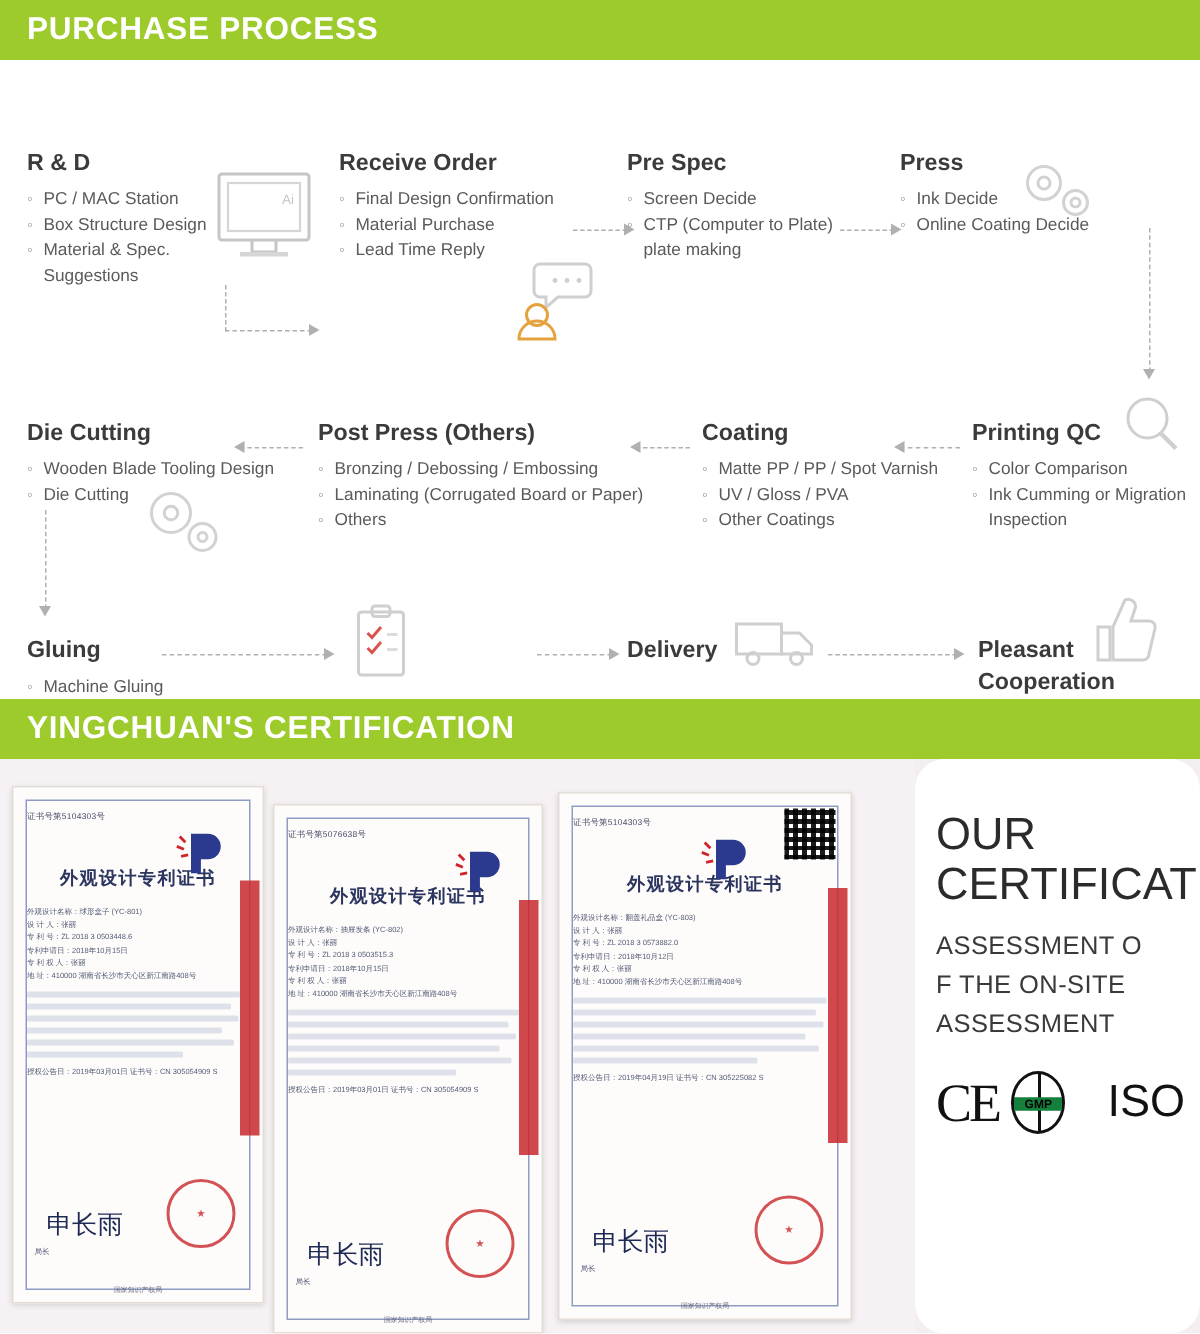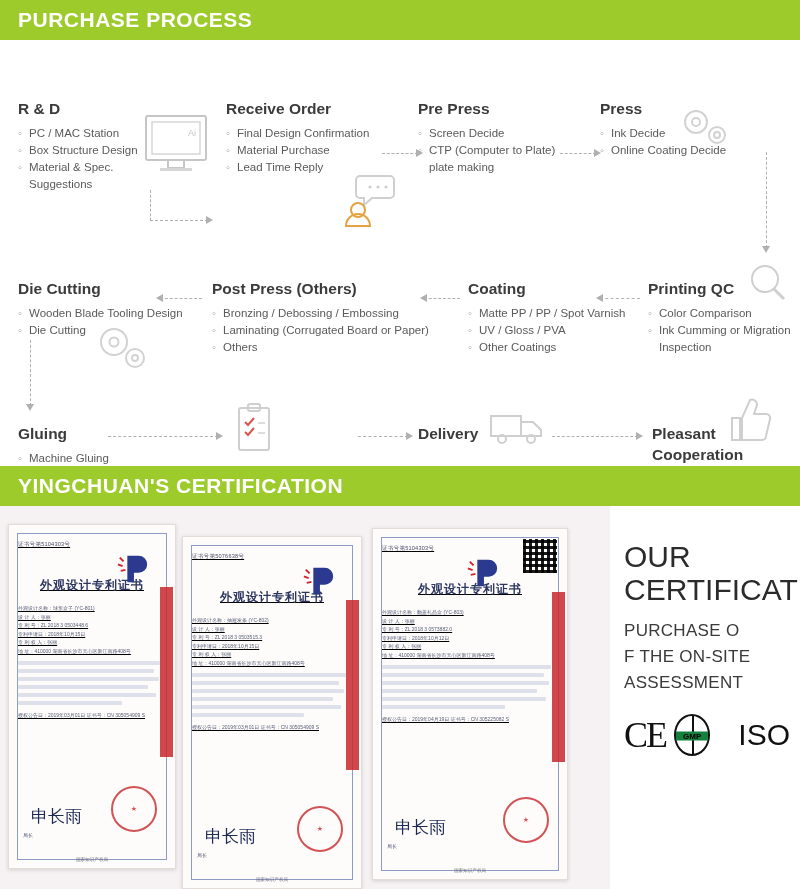--- a/index.html
+++ b/index.html
@@ -115,21 +115,20 @@
     background: #fdfcfa;
     border: 1px solid #e4dcd6;
     box-shadow: 0 1px 4px rgba(0,0,0,.14);
     overflow: hidden;
   }
   .cert-inner {
     position: absolute;
     top: 8px; left: 8px; right: 8px; bottom: 8px;
     border: 1.5px solid #8e9cc4;
     padding: 7px 0;
-    text-decoration: underline;
   }
   .cert-no {
     font-size: 5.6px; color: #4a4a6a;
     letter-spacing: .2px;
   }
   .cert-logo {
     position: absolute;
     right: 14px;
     top: 18px;
     width: 38px; height: 34px;
@@ -202,20 +201,21 @@
     background:
       repeating-linear-gradient(90deg, #1b1b1b 0 3px, #fff 3px 6px),
       repeating-linear-gradient(0deg, #1b1b1b 0 3px, #fff 3px 6px);
     background-blend-mode: multiply;
   }
 
   .cert-right {
     width: 190px;
     padding: 34px 10px 0 14px;
     background: #ffffff;
+    border-radius: 20px;
   }
   .our {
     font-size: 30px;
     color: #2b2b2b;
     line-height: 33px;
     font-family: "Liberation Sans", sans-serif;
   }
   .auth {
     margin-top: 12px;
     font-size: 17px;
@@ -323,21 +323,21 @@
           <circle cx="46" cy="17" r="1.6" fill="#cfcfcf"></circle>
         <circle cx="18" cy="40" r="7" fill="none" stroke="#e5a33f" stroke-width="2"></circle>
         <path d="M6 56 a12 12 0 0 1 24 0 z" fill="none" stroke="#e5a33f" stroke-width="2"></path>
       </svg>
     </div>
 
     <div class="dash-h" style="left:382px; top:113px; width:36px;"></div>
     <div class="arrow-r" style="left:416px; top:108.5px;"></div>
 
     <div class="blk" style="left:418px; top:60px;">
-      <h3>Pre Press</h3>
+      <h3>Pre Spec</h3>
       <ul>
         <li>Screen Decide</li>
         <li>CTP (Computer to Plate)</li>
         <li class="nb">plate making</li>
       </ul>
     </div>
 
     <div class="dash-h" style="left:560px; top:113px; width:36px;"></div>
     <div class="arrow-r" style="left:594px; top:108.5px;"></div>
 
@@ -591,21 +591,21 @@
         <div class="cert-sign">局长</div>
         <div class="cert-hand">申长雨</div>
         <div class="cert-stamp">★</div>
         <div class="cert-foot">国家知识产权局</div>
       </div>
     </div>
 
     <div class="cert-right">
       <div class="our">OUR</div>
       <div class="our">CERTIFICATE</div>
-      <div class="auth">PURCHASE O</div>
+      <div class="auth">ASSESSMENT O</div>
       <div class="auth" style="margin-top:0">F THE ON-SITE</div>
       <div class="auth" style="margin-top:0">ASSESSMENT</div>
       <div class="marks">
         <div class="ce">CE</div>
         <div class="gmp">
           <span>GMP</span>
         </div>
         <div class="iso">ISO</div>
       </div>
     </div>

